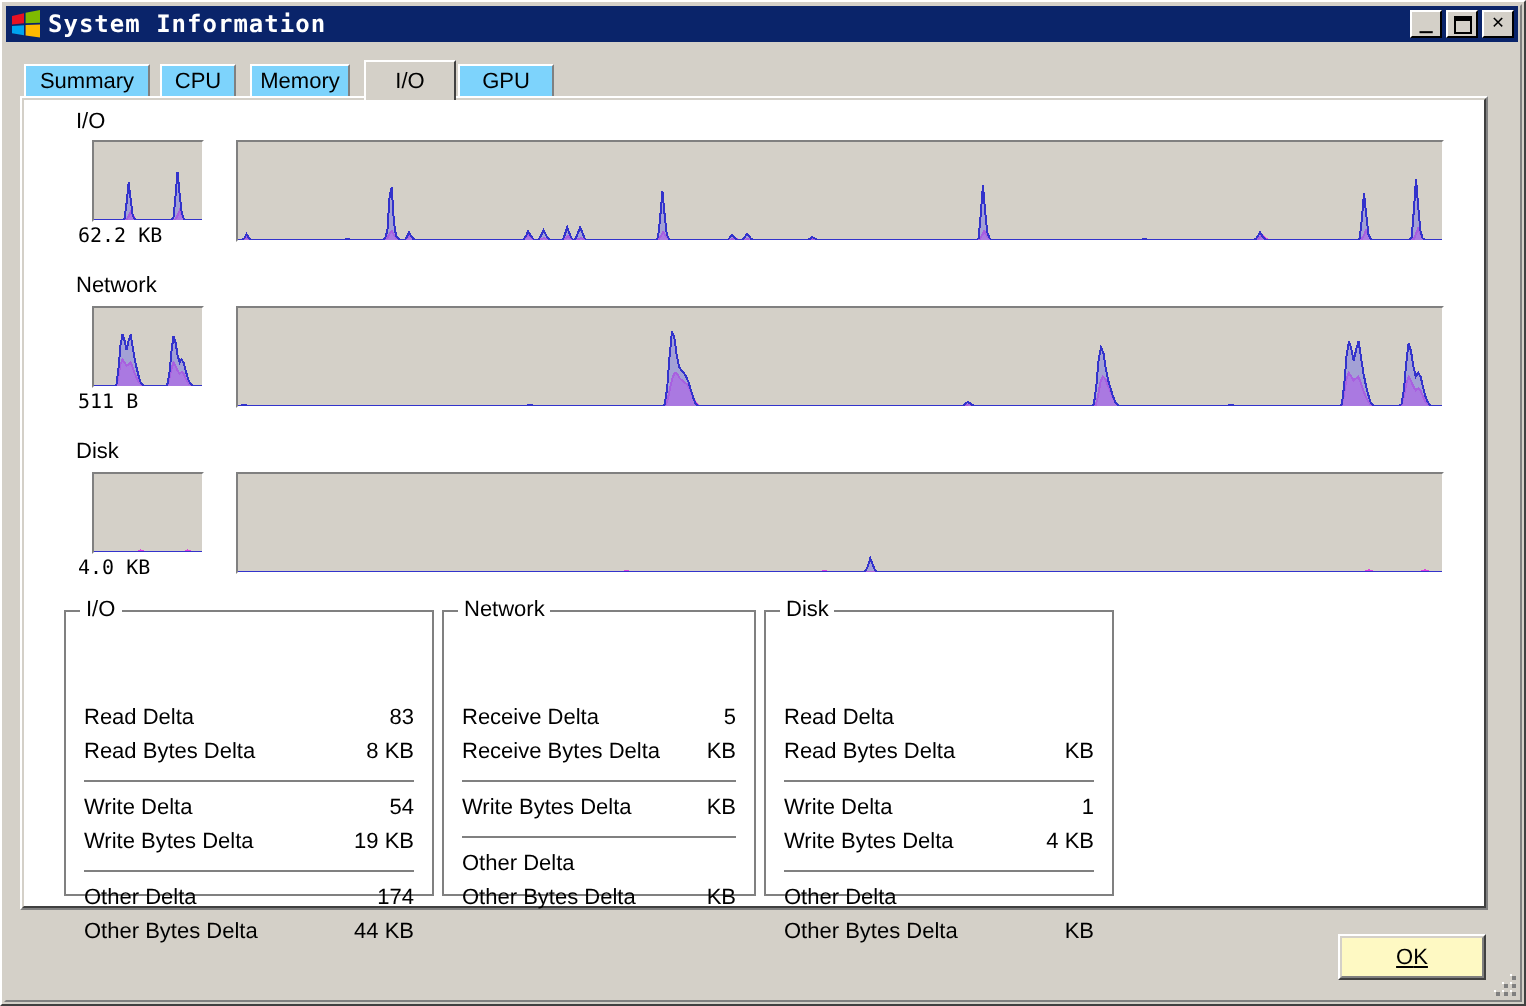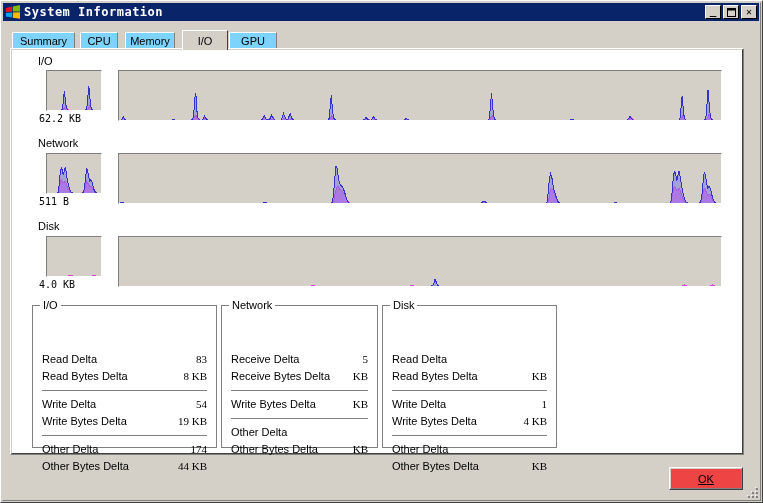--- a/index.html
+++ b/index.html
@@ -221,33 +221,33 @@
     justify-content: space-between;
     align-items: baseline;
     height: 17px;
     line-height: 17px;
     font-family: "Liberation Sans", sans-serif;
     font-size: 11px;
     color: #000;
     white-space: nowrap;
   }
   .stat-row .k { text-align: left; }
-  .stat-row .v { text-align: left; font-family: Liberation Serif, serif; }
+  .stat-row .v { text-align: left; font-family: Liberation Sans, sans-serif; }
   .stat-sep {
     height: 1px;
     background: #808080;
     margin: 5px 0 5px 0;
   }
 
   
   .okbtn {
     position: absolute;
     left: 669px; top: 467px;
     width: 74px; height: 23px;
-    background: #ef4444;
+    background: #fef9c3;
     box-sizing: border-box;
     border: 1px solid #ffffff;
     border-right-color: #404040;
     border-bottom-color: #404040;
     display: flex;
     align-items: center;
     justify-content: center;
     font-family: "Liberation Sans", sans-serif;
     font-size: 11px;
     color: #000;

